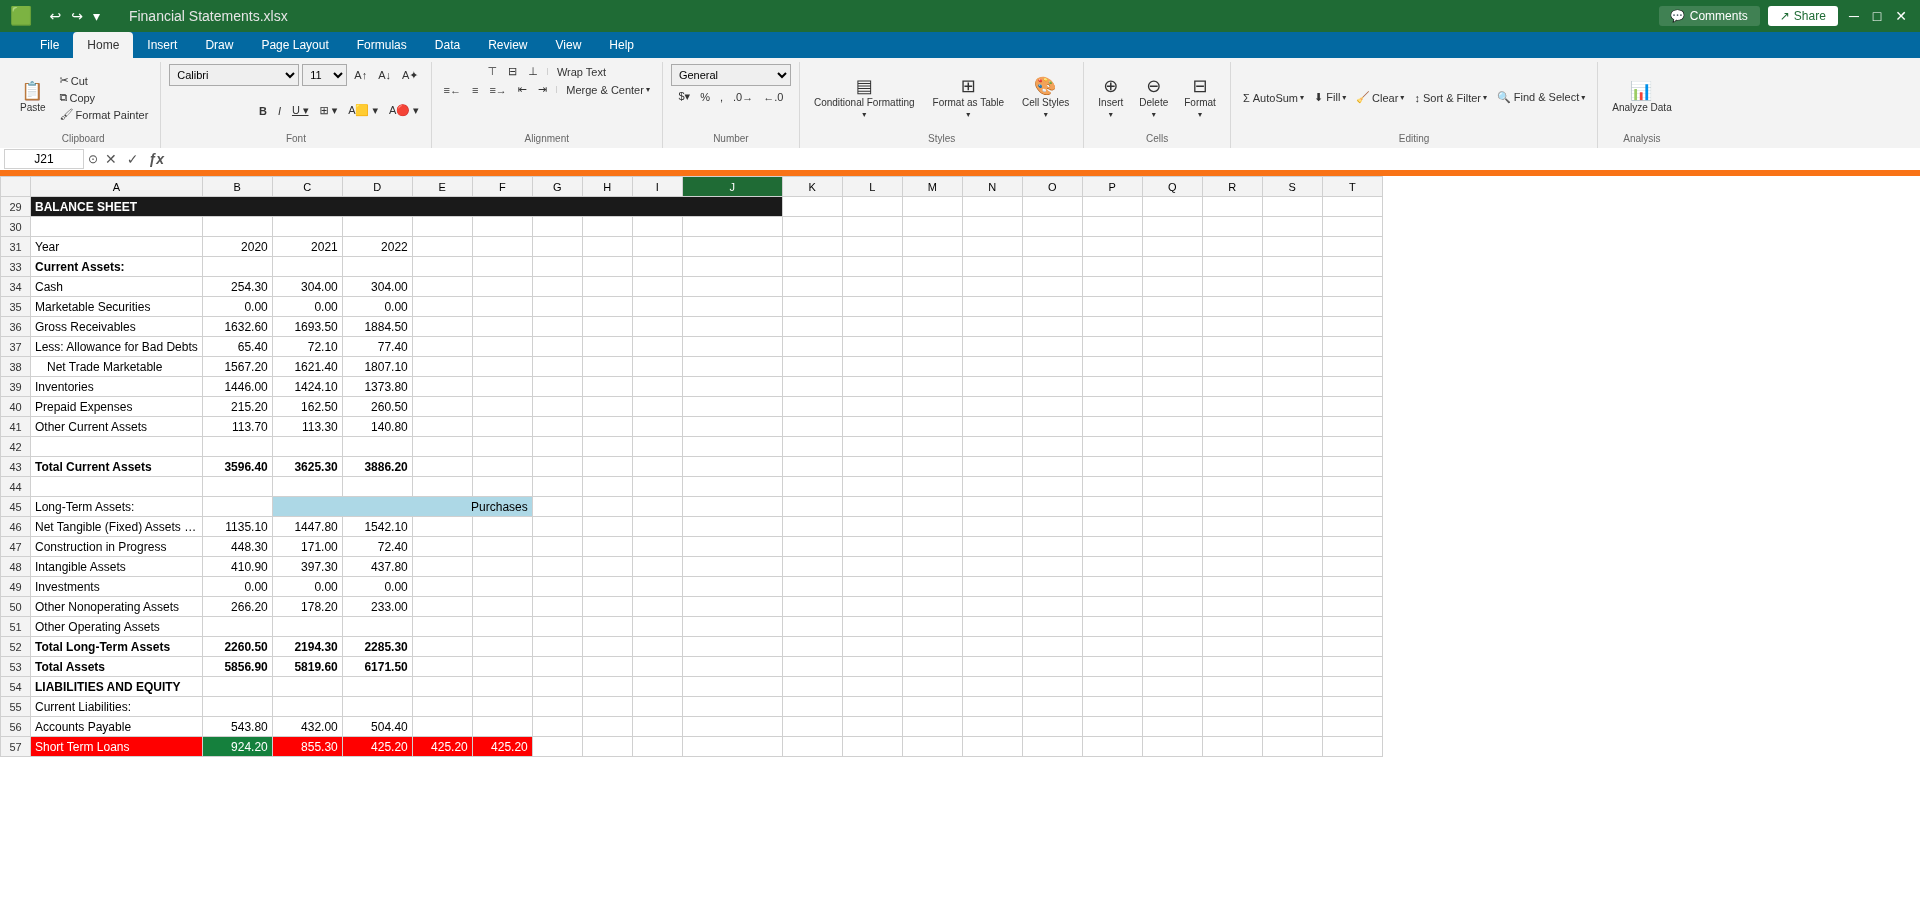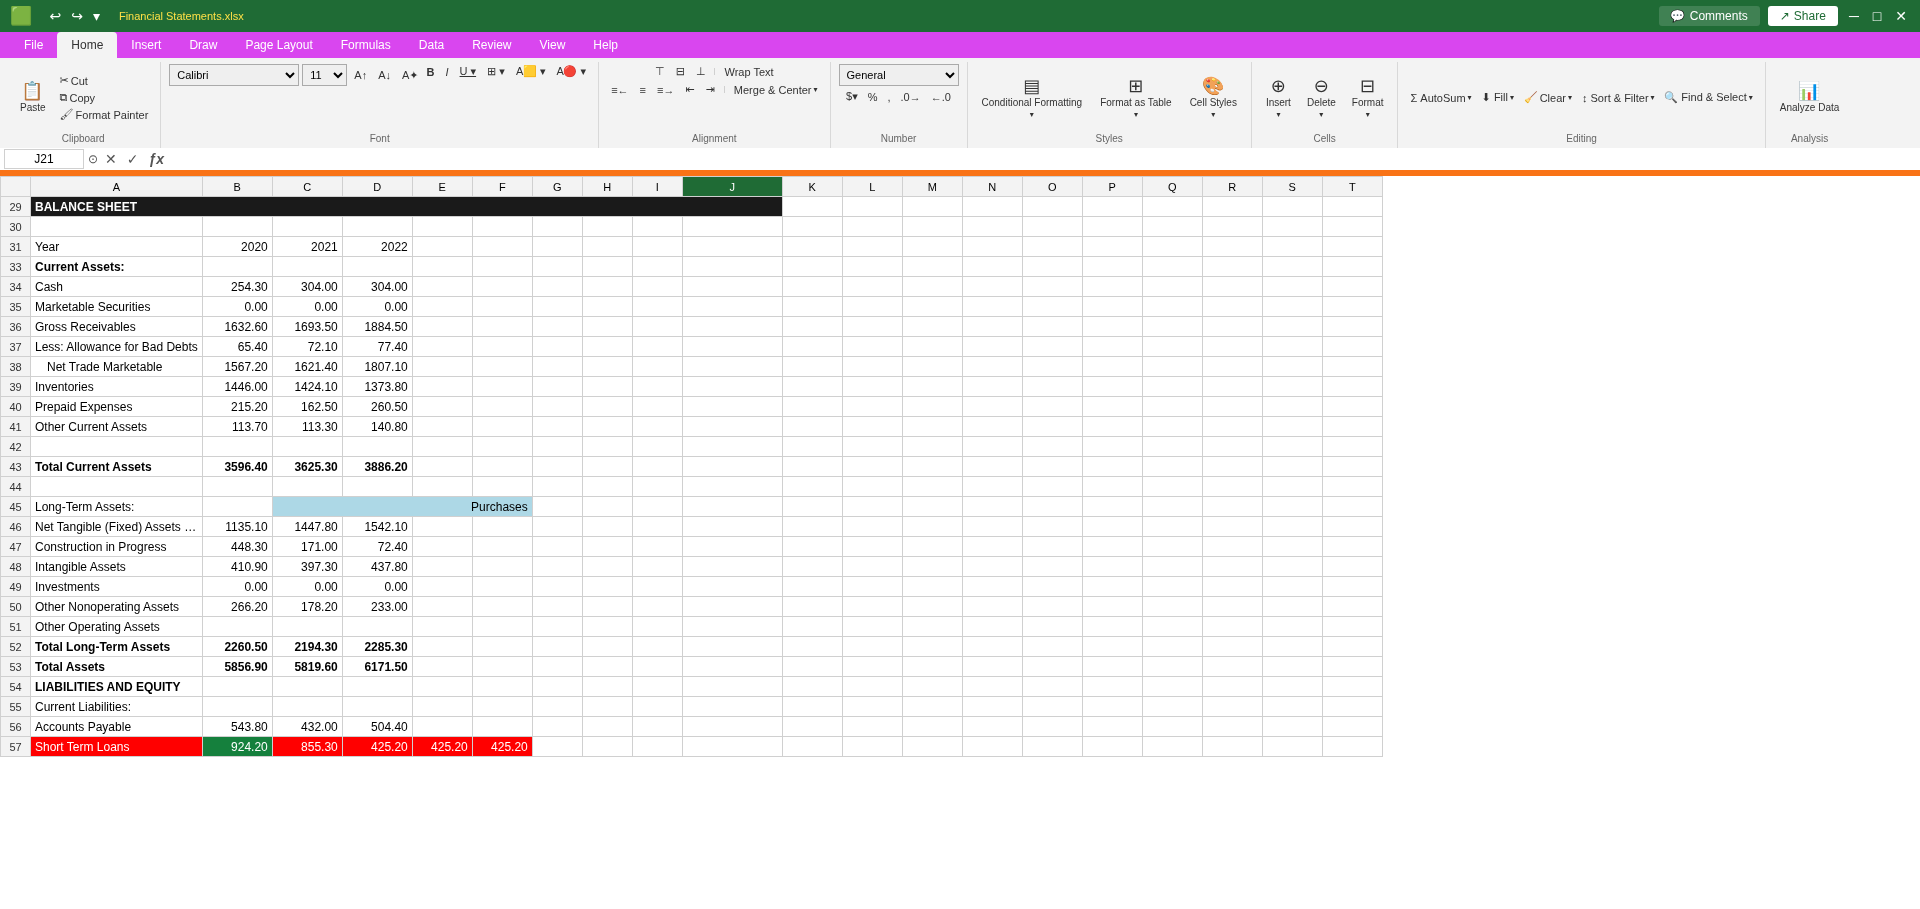--- a/index.html
+++ b/index.html
@@ -22,22 +22,22 @@
       border: none;
       color: white;
       padding: 3px 12px;
       border-radius: 3px;
       cursor: pointer;
       font-size: 12px;
       display: flex; align-items: center; gap: 4px;
     }
     .ribbon-tabs {
       display: flex;
-      background: #d946ef;
-      padding: 0 10px;
+      background: #0369a1;
+      padding: 0 26px;
     }
     .ribbon-tab {
       color: white;
       padding: 6px 14px;
       cursor: pointer;
       font-size: 12px;
       border: none;
       background: transparent;
     }
     .ribbon-tab.active {
@@ -190,21 +190,21 @@
 <body>
 
 <div class="title-bar">
   <div class="title-bar-left">
     <span style="font-size:18px;">🟩</span>
     <div class="quick-access">
       <button class="qa-btn" title="Undo">↩</button>
       <button class="qa-btn" title="Redo">↪</button>
       <button class="qa-btn" title="Customize">▾</button>
     </div>
-    <span style="color:#fde047;font-size:11px;margin-left:2px;">Financial Statements.xlsx</span>
+    <span style="color:#e5e5e5;font-size:14px;margin-left:12px;">Financial Statements.xlsx</span>
   </div>
   <div class="title-bar-right">
     <button class="title-bar-btn">
       <span>💬</span>
       <span>Comments</span>
     </button>
     <button class="title-bar-btn" style="background:#fff;color:#1f6b35;">
       <span>↗</span>
       <span>Share</span>
     </button>
@@ -247,21 +247,21 @@
         <button class="small-btn">
           <span>🖌</span>
           <span>Format Painter</span>
         </button>
       </div>
     </div>
     <div class="ribbon-group-label">Clipboard</div>
   </div>
 
   <div class="ribbon-group">
-    <div class="ribbon-group-content" style="align-items:flex-start;gap:0;">
+    <div class="ribbon-group-content" style="flex-direction:column;align-items:flex-end;gap:17px;">
       <div style="display:flex;align-items:center;gap:3px;">
         <select class="font-selector">
           <option>Calibri</option>
         </select>
         <select class="size-selector">
           <option>11</option>
         </select>
         <button class="small-btn">A↑</button>
         <button class="small-btn">A↓</button>
         <button class="small-btn">A✦</button>

